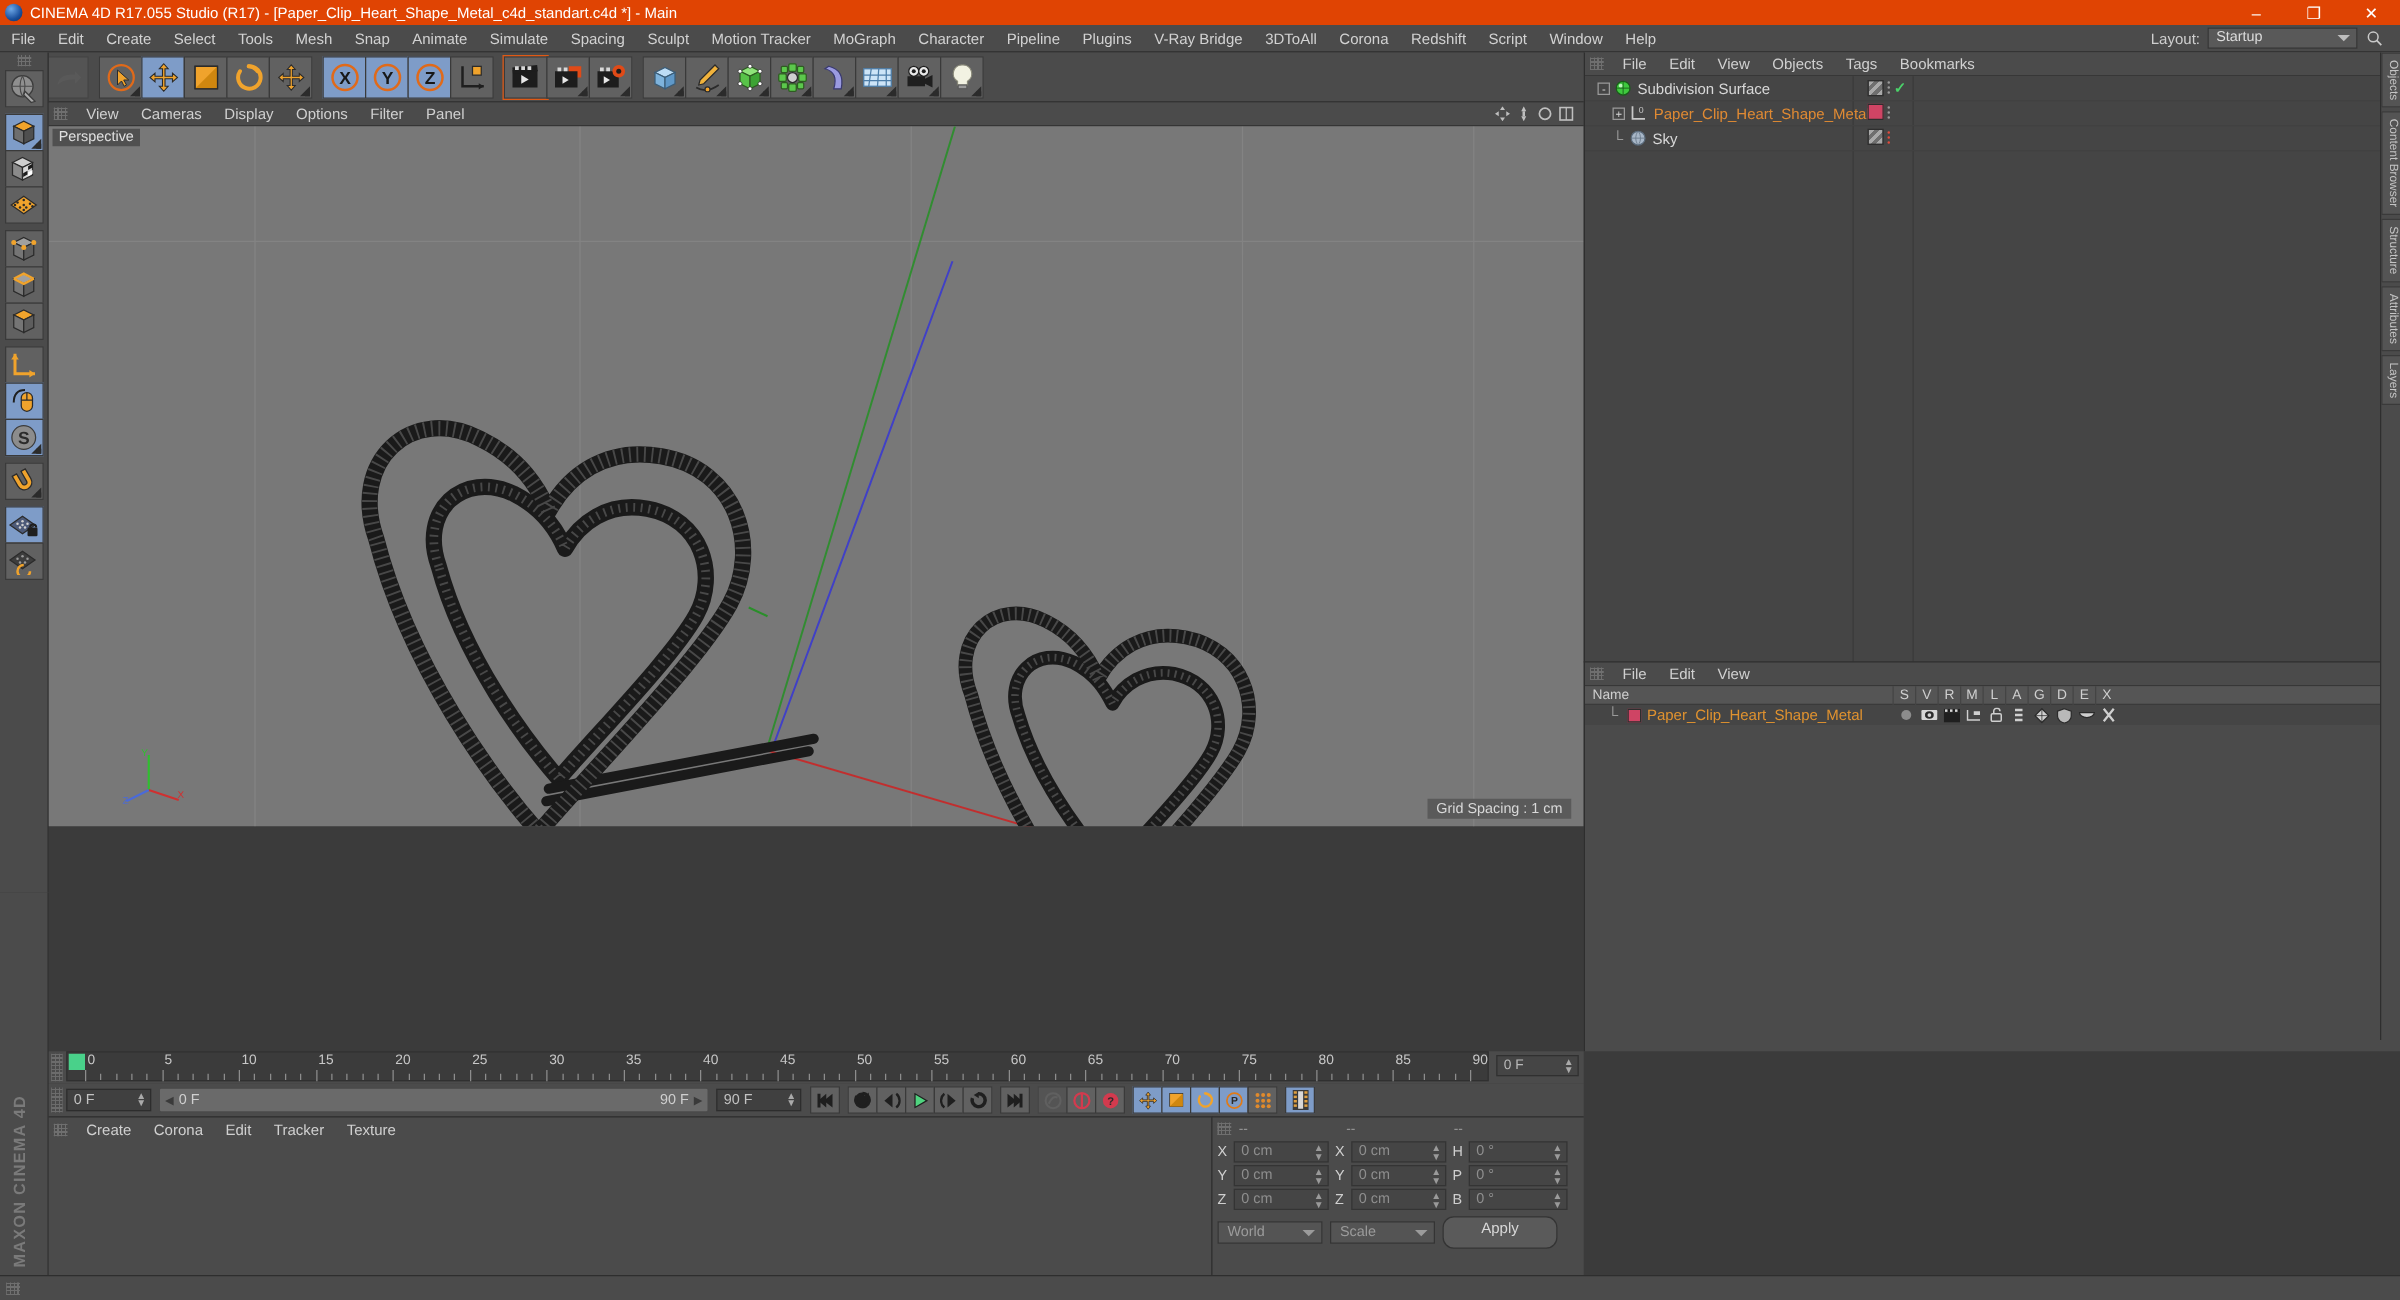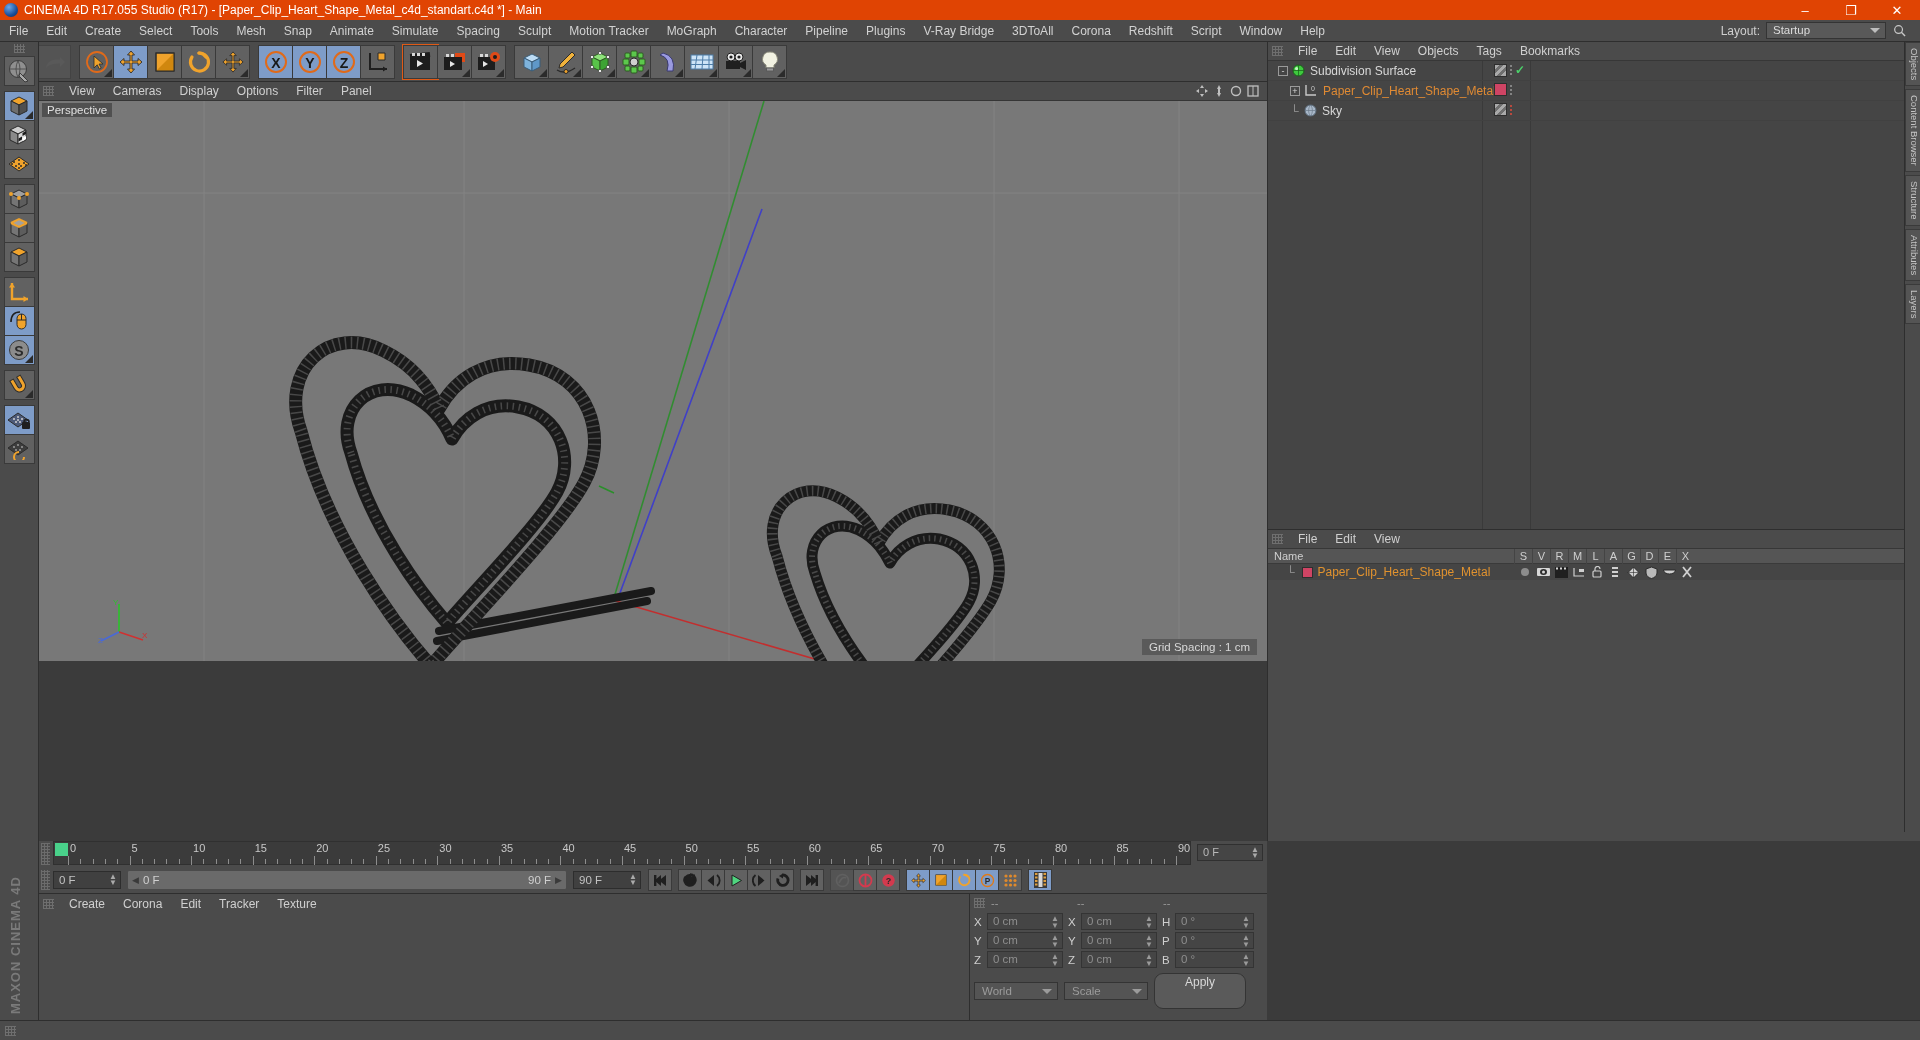--- a/index.html
+++ b/index.html
@@ -204,21 +204,21 @@
   .crow{ display:flex; align-items:center; margin-bottom:2px;}
   .clab{ width:13px; font-size:11.5px; color:#cfcfcf; text-align:left;}
   .cfield{ position:relative; height:17px; background:#454545; border:1px solid #343434;
     font-size:11.5px; color:#8e8e8e; padding-left:5px; line-height:15px;}
   .cfield .sp{ position:absolute; right:3px; top:1px; font-size:8px; line-height:7px; color:#9a9a9a;}
   .cbot{ display:flex; align-items:center; gap:6px; padding:3px 4px 0 4px;}
   .cdrop{ position:relative; width:84px;height:18px;background:#545454;border:1px solid #343434;
     font-size:11.5px;color:#9b9b9b;padding-left:7px;line-height:16px;}
   .cdrop .arw{position:absolute;right:5px;top:6px;width:0;height:0;
     border-left:5px solid transparent;border-right:5px solid transparent;border-top:5px solid #9b9b9b;}
-  .capply{ width:92px;height:36px;border-radius:9px;background:#5a5a5a;border:1px solid #343434;
+  .capply{ width:92px;height:26px;border-radius:9px;background:#5a5a5a;border:1px solid #343434;
     font-size:12px;color:#d8d8d8;text-align:center;line-height:17px;}
 
   
   .status{ position:absolute; left:0; bottom:0; width:1920px; height:20px; background:#4b4b4b;
     display:flex; align-items:center; border-top:1px solid #2e2e2e;}
   .status .gr{ width:11px;height:10px;margin:0 7px 0 5px;
     background-image:repeating-linear-gradient(0deg,#8e8e8e 0 1px,transparent 1px 3px),
                      repeating-linear-gradient(90deg,#8e8e8e 0 1px,transparent 1px 3px);opacity:.55;}
   .status .txt{ font-size:12px; color:#d2d2d2;}
 

